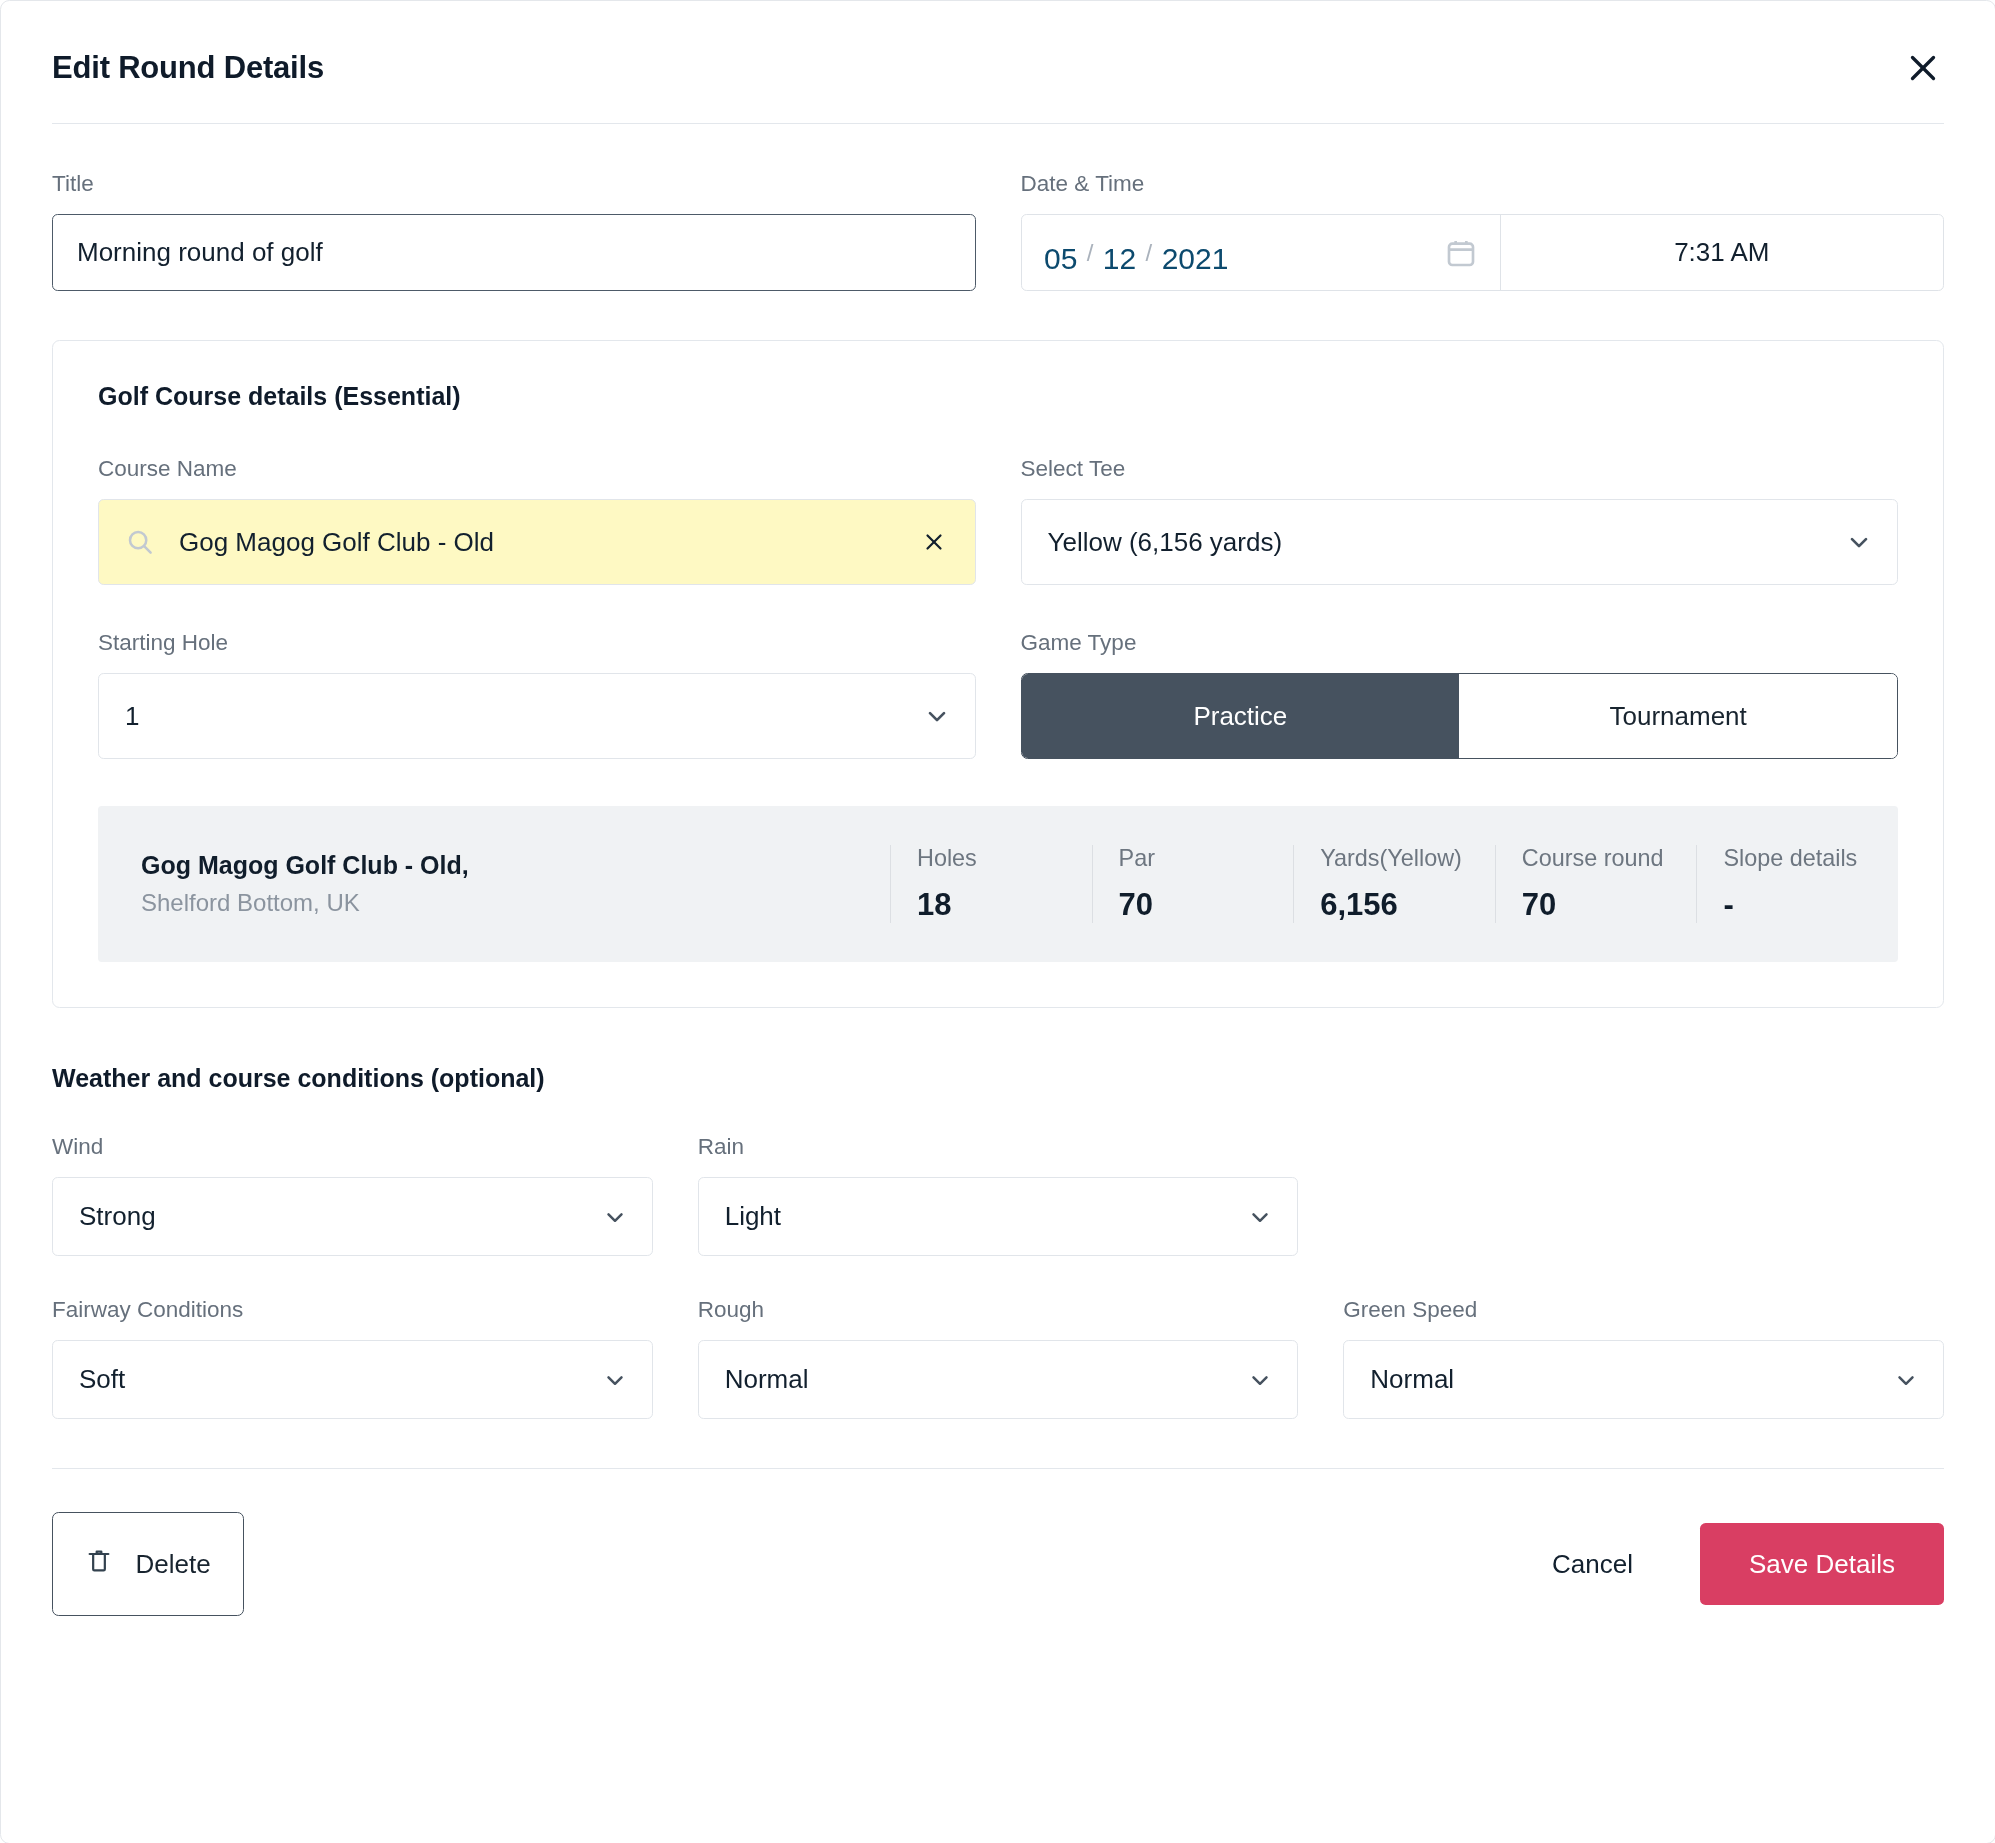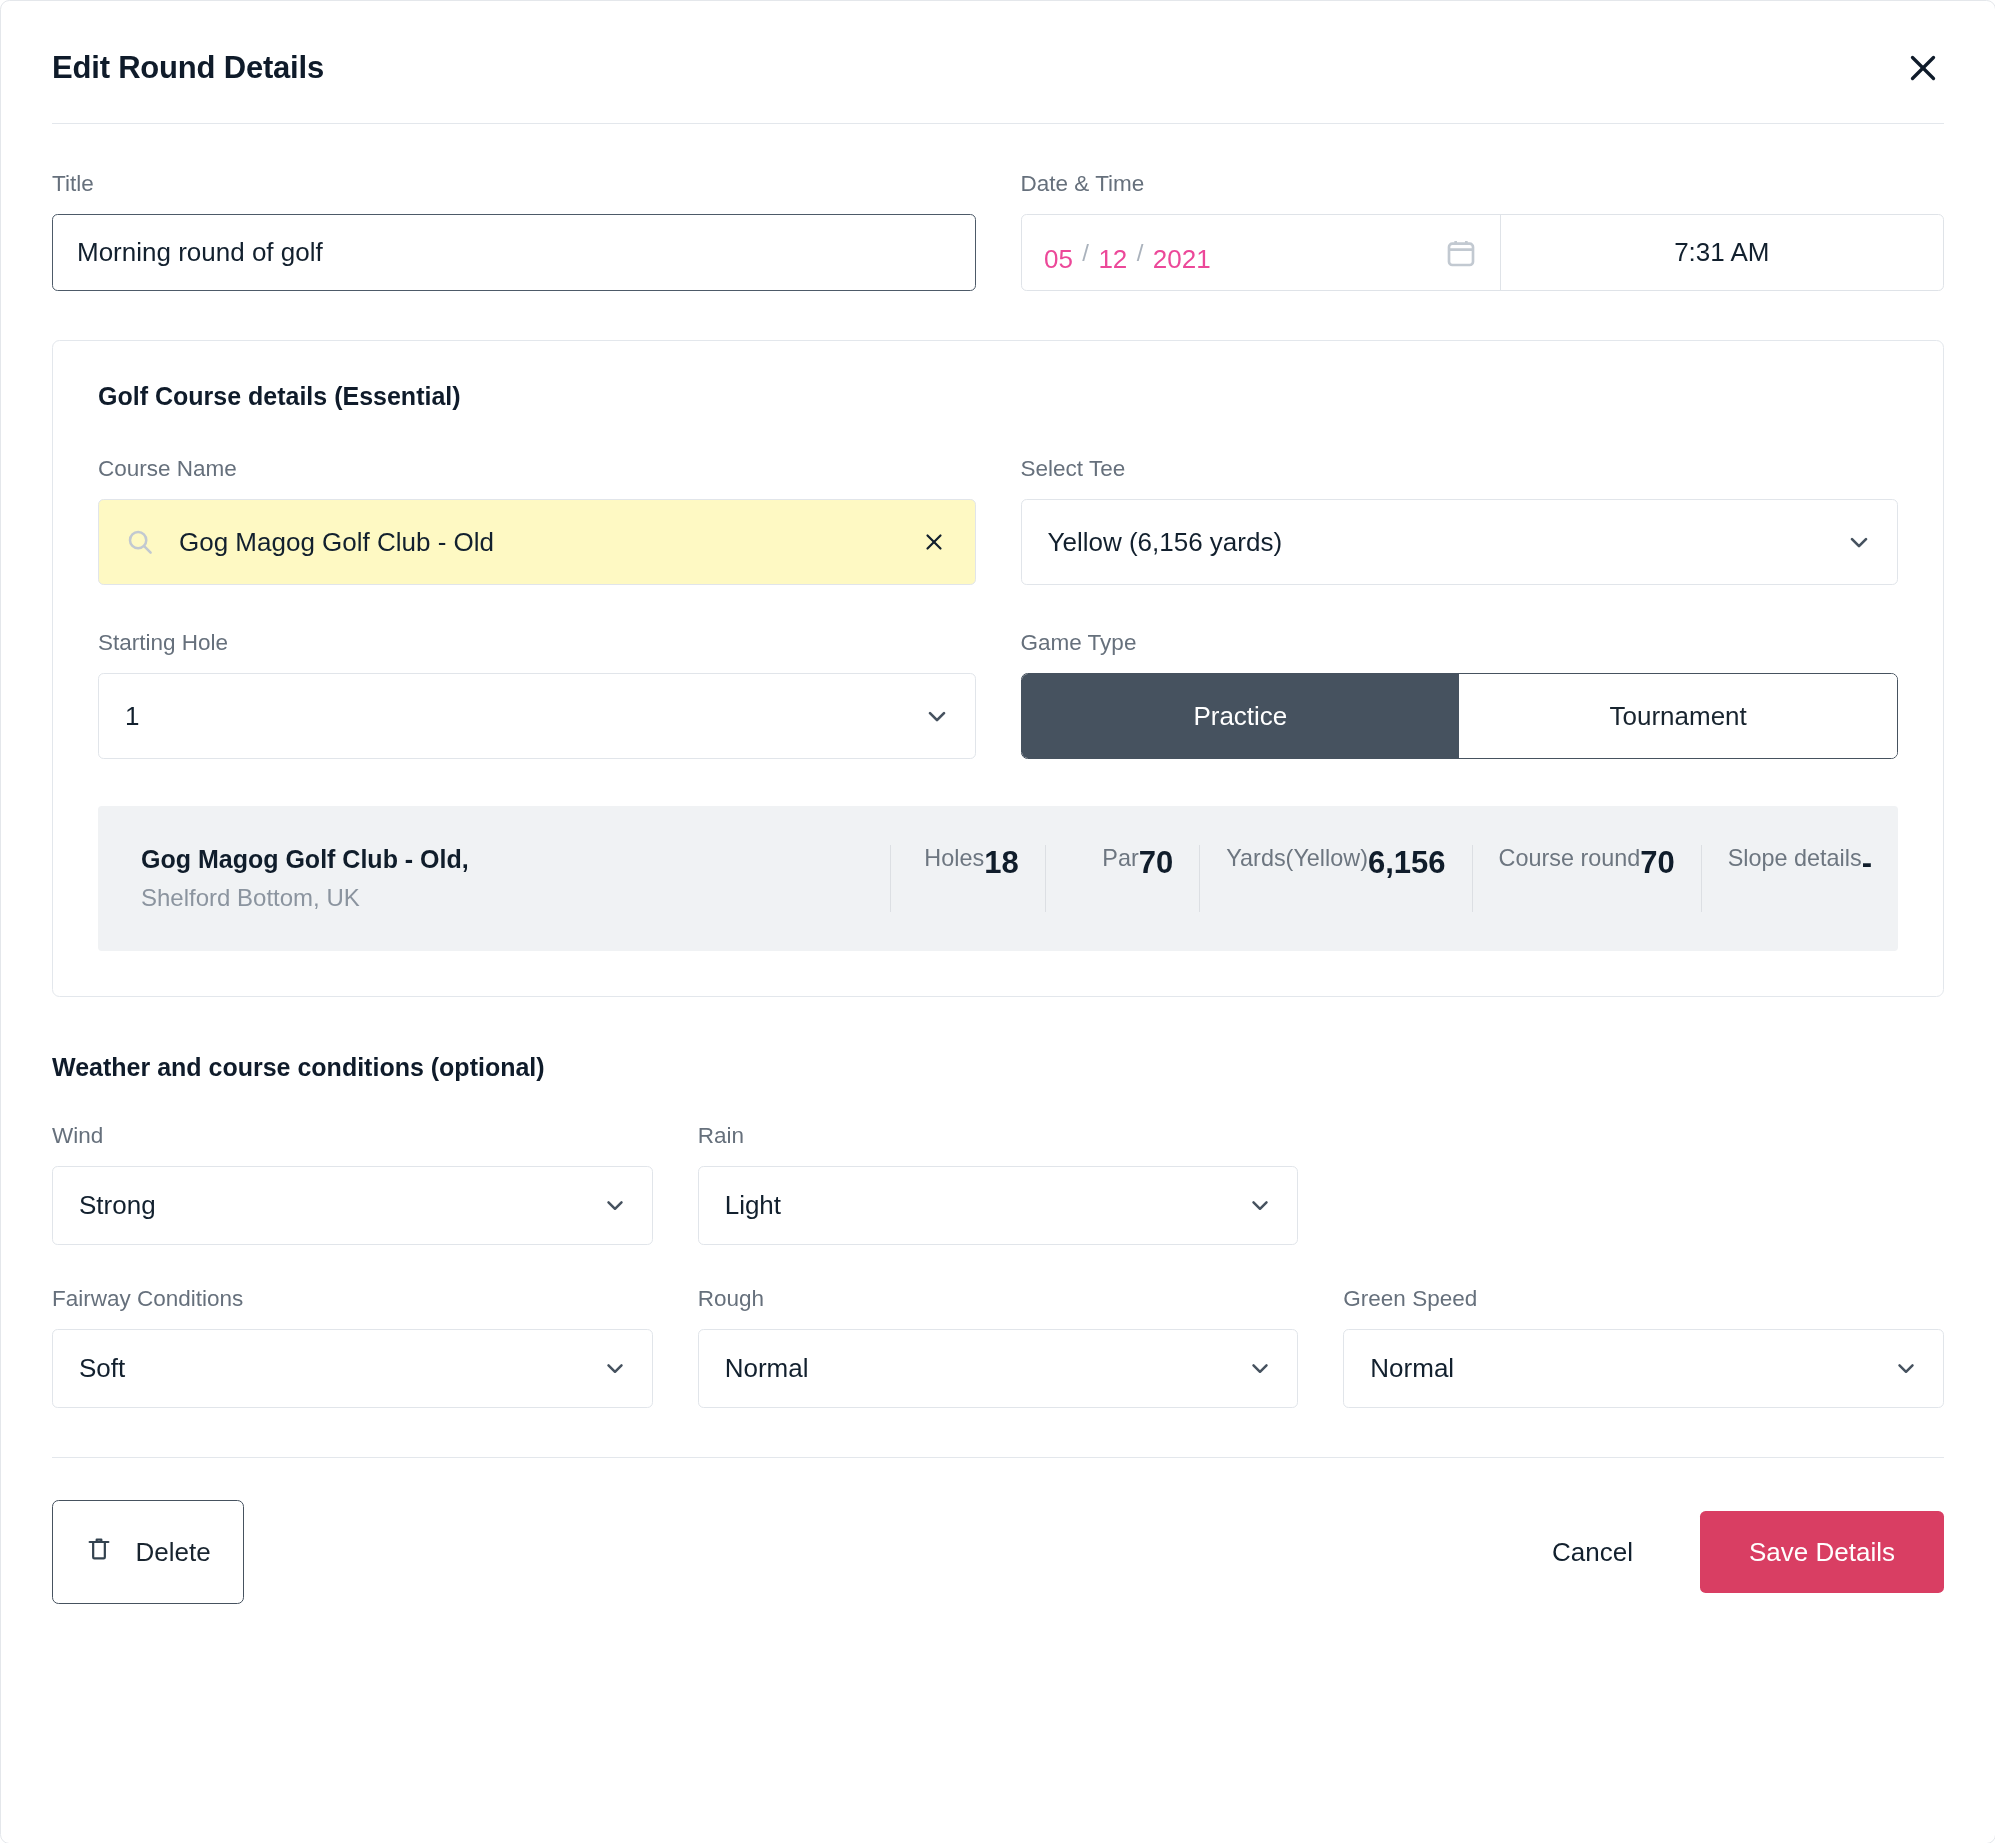--- a/index.html
+++ b/index.html
@@ -90,22 +90,22 @@
   }
   .date-part {
     flex: 0 0 52%;
     display: flex;
     align-items: center;
     padding: 0 22.5px;
     border-right: 0.9px solid #dfe3e8;
     gap: 0;
   }
   .date-seg {
-    font-size: 26px;
-    color: #ec4899;
+    font-size: 30px;
+    color: #0c4a6e;
     margin-top: 13px;
   }
   .date-sep {
     font-size: 24px;
     color: #aab2bc;
     padding: 0 9.4px;
   }
   .cal-icon { margin-left: auto; display: flex; align-items: center; }
   .time-part {
     flex: 1;
@@ -224,22 +224,22 @@
   }
   .summary-loc {
     font-size: 24px;
     color: #8b949f;
   }
   .stat {
     flex: 1;
     border-left: 0.9px solid #dcdfe3;
     padding: 0 26px;
     display: flex;
-    flex-direction: row;
-    justify-content: flex-end;
+    flex-direction: column;
+    justify-content: center;
   }
   .stat-label {
     font-size: 23.4px;
     color: #6d7680;
     margin-bottom: 15px;
     white-space: nowrap;
   }
   .stat-value {
     font-size: 31px;
     font-weight: bold;

